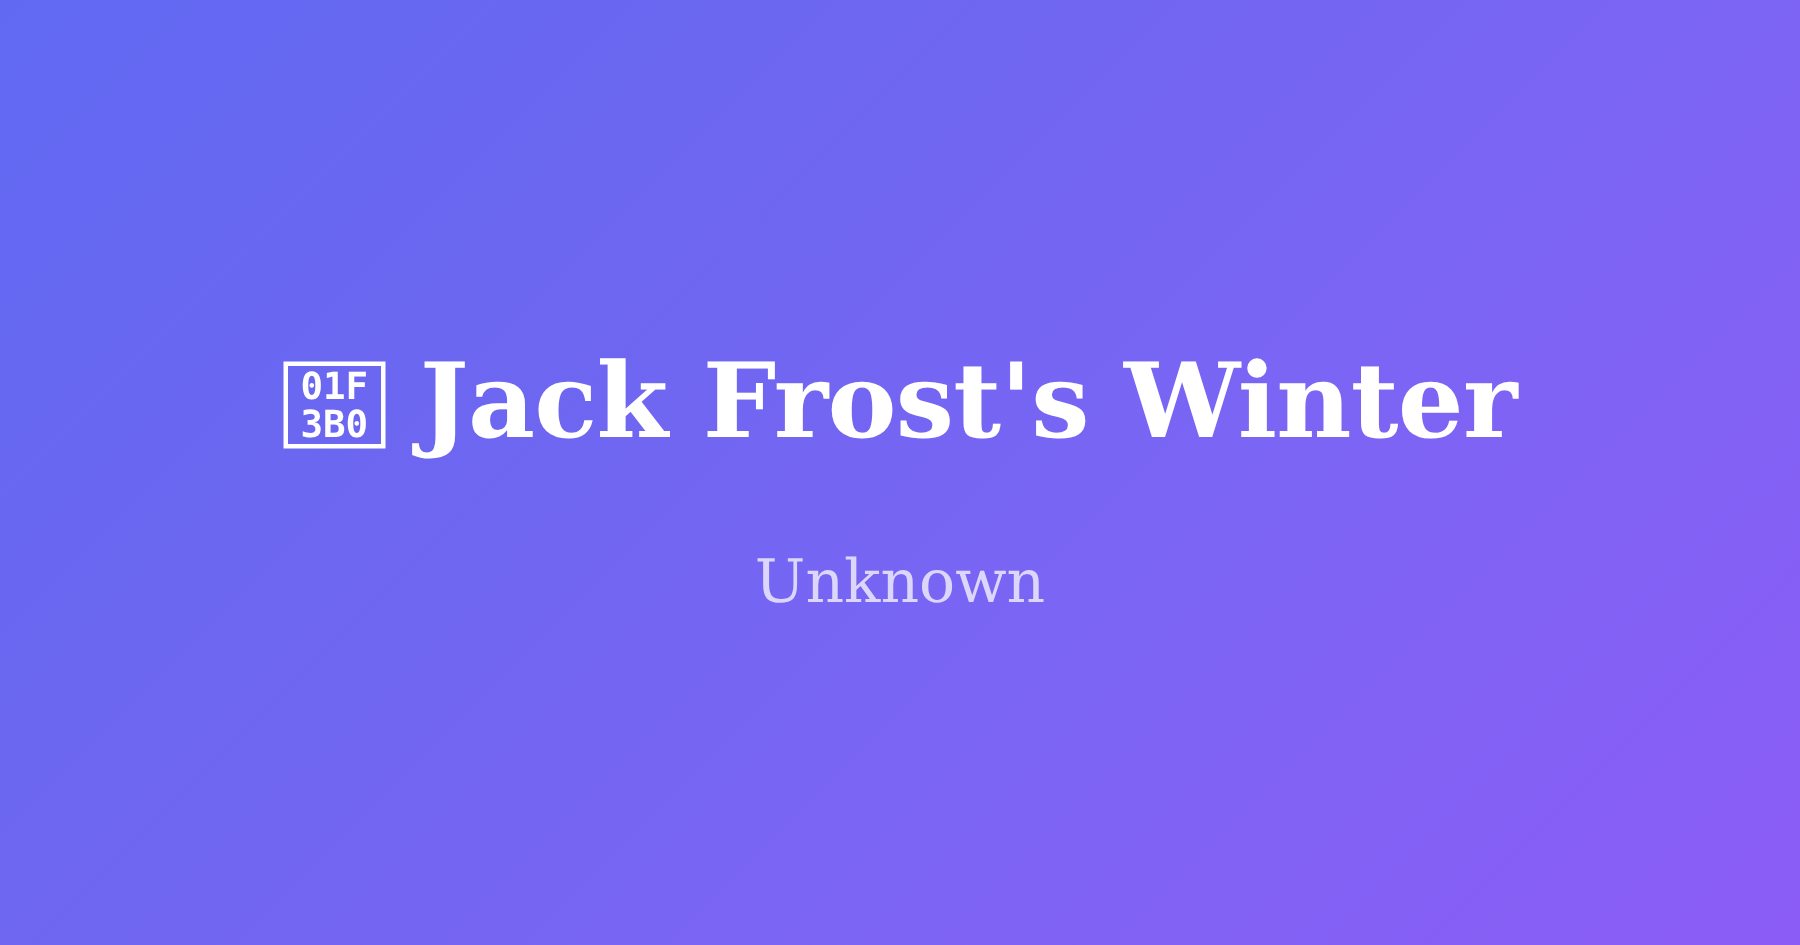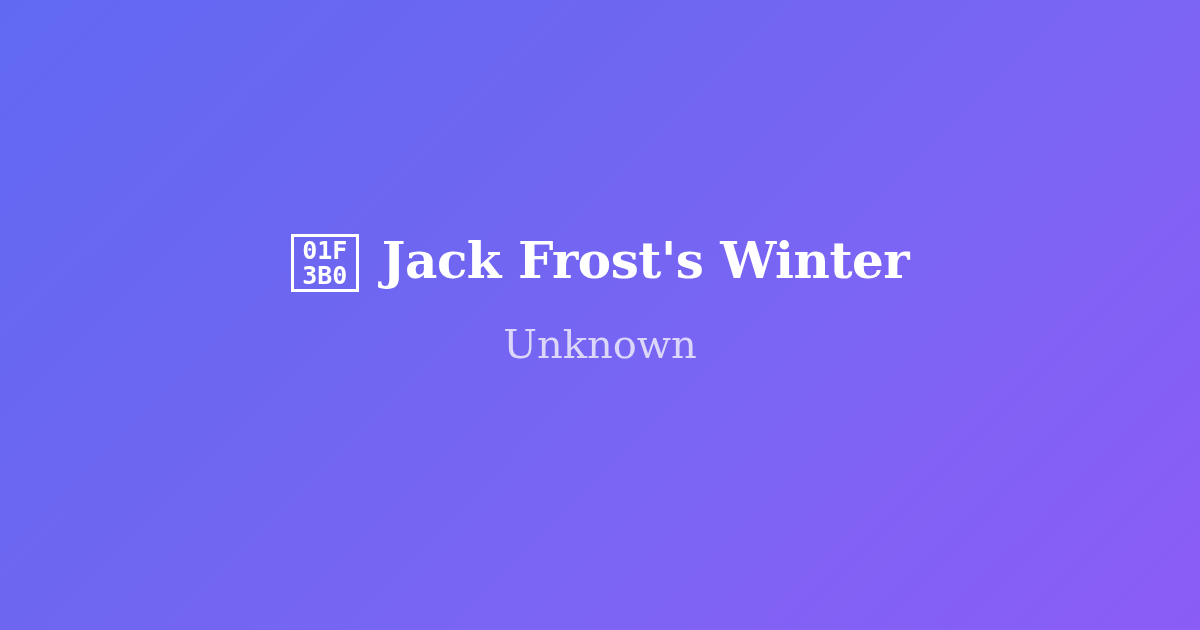--- a/index.html
+++ b/index.html
@@ -64,30 +64,30 @@
     font-family: "DejaVu Sans Mono", "Liberation Mono", monospace;
     font-size: 25px;
     font-weight: 700;
     line-height: 25px;
     letter-spacing: 0px;
     color: #FFFFFF;
   }
 
   .game-title {
     font-family: "DejaVu Serif", "Liberation Serif", serif;
-    font-size: 50px;
+    font-size: 69px;
     font-weight: 700;
     color: #FFFFFF;
     letter-spacing: -0.5px;
     white-space: nowrap;
     line-height: 1.05;
   }
 
   .provider {
-    margin-top: 32px;
+    margin-top: 62px;
     font-family: "DejaVu Serif", "Liberation Serif", serif;
     font-size: 40px;
     font-weight: 400;
     color: #DCD7FA;
     line-height: 1.1;
     white-space: nowrap;
   }
 
   
   .meta-line {

